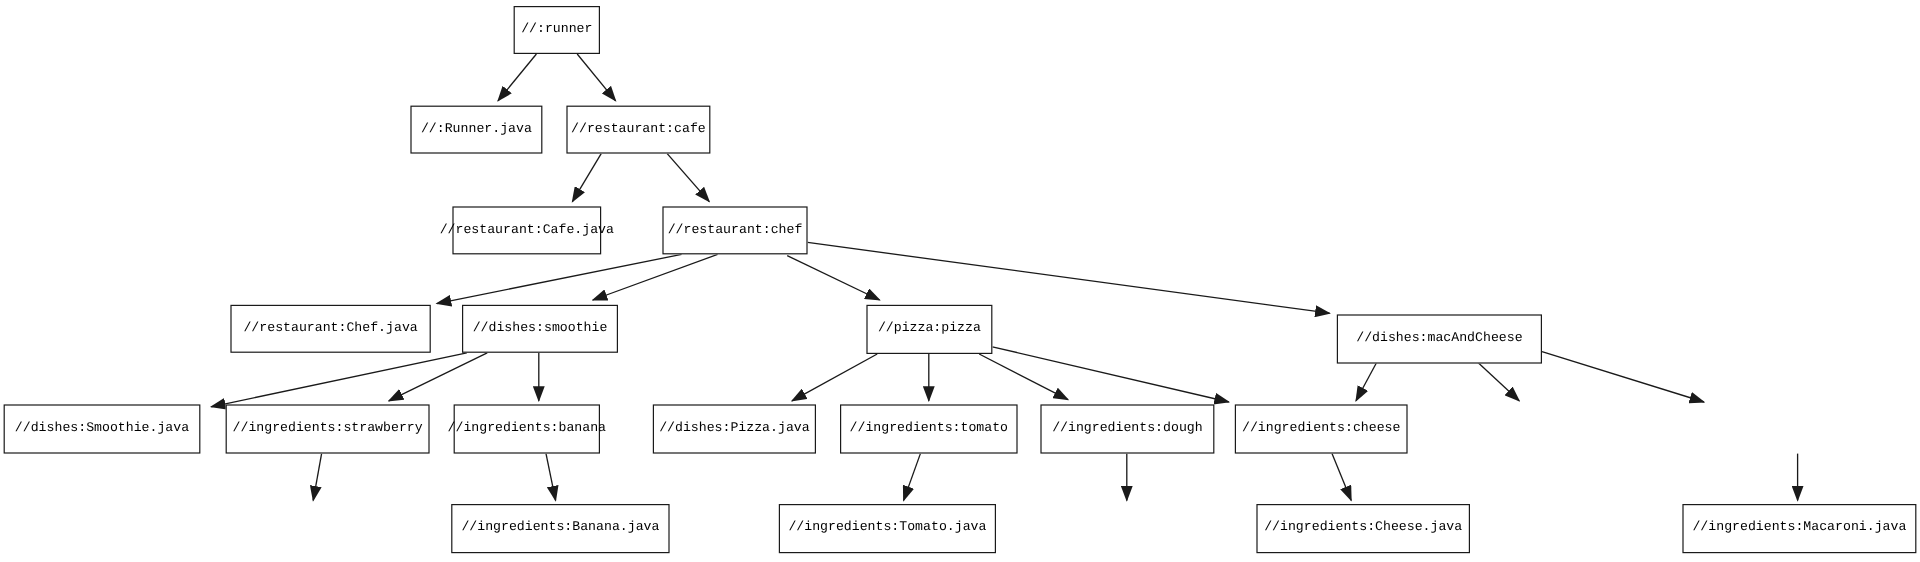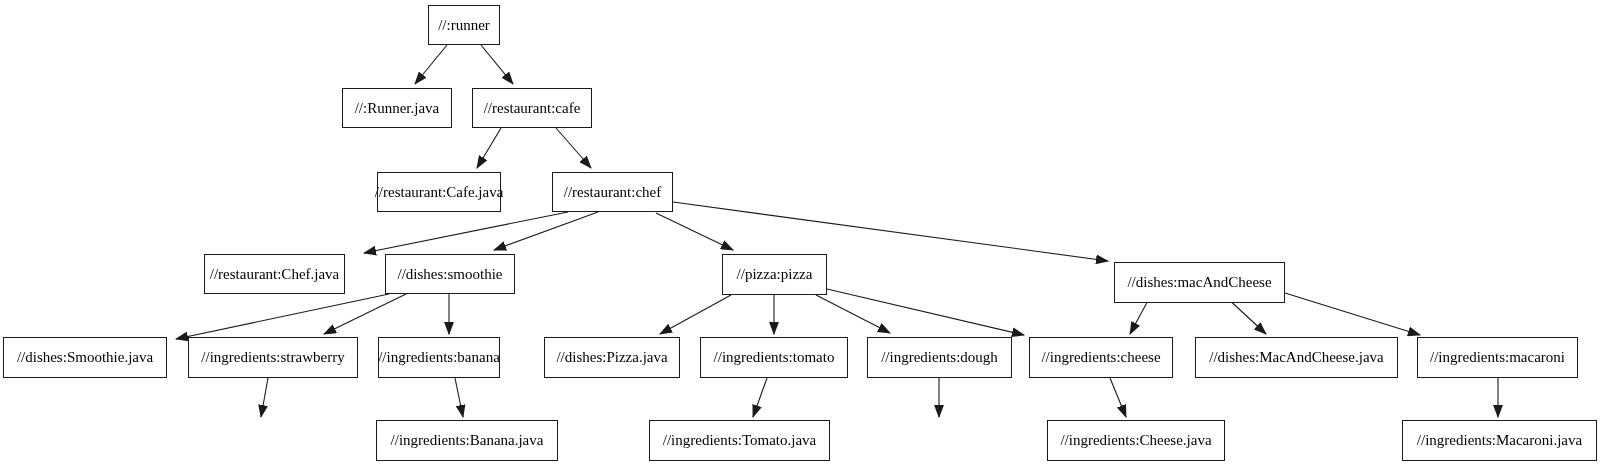--- a/index.html
+++ b/index.html
@@ -26,24 +26,25 @@
     position: absolute;
     box-sizing: border-box;
     background: #ffffff;
     border: 1px solid #1a1a1a;
     display: flex;
     align-items: center;
     justify-content: center;
     white-space: nowrap;
   }
   .node-label {
-    font-size: 15px;
+    font-size: 11px;
     color: #000000;
     line-height: 1;
     padding: 0 4px;
+    font-family: Liberation Mono, monospace;
   }
   .edge {
     stroke: #1a1a1a;
     stroke-width: 1.1;
     fill: none;
   }
 </style>
 </head>
 <body>
 
@@ -89,21 +90,21 @@
     </div>
   <div class="node" style="left:472px;  top:88px;  width:120px; height:40px">
       <span class="node-label">//restaurant:cafe</span>
     </div>
   <div class="node" style="left:377px;  top:172px; width:124px; height:40px">
       <span class="node-label">//restaurant:Cafe.java</span>
     </div>
   <div class="node" style="left:552px;  top:172px; width:121px; height:40px">
       <span class="node-label">//restaurant:chef</span>
     </div>
-  <div class="node" style="left:204px;  top:254px; width:141px; height:40px">
+  <div class="node" style="left:192px;  top:254px; width:167px; height:40px">
       <span class="node-label">//restaurant:Chef.java</span>
     </div>
   <div class="node" style="left:385px;  top:254px; width:130px; height:40px">
       <span class="node-label">//dishes:smoothie</span>
     </div>
   <div class="node" style="left:722px;  top:254px; width:105px; height:41px">
       <span class="node-label">//pizza:pizza</span>
     </div>
   <div class="node" style="left:1114px; top:262px; width:171px; height:41px">
       <span class="node-label">//dishes:macAndCheese</span>
@@ -122,26 +123,20 @@
     </div>
   <div class="node" style="left:700px;  top:337px; width:148px; height:41px">
       <span class="node-label">//ingredients:tomato</span>
     </div>
   <div class="node" style="left:867px;  top:337px; width:145px; height:41px">
       <span class="node-label">//ingredients:dough</span>
     </div>
   <div class="node" style="left:1029px; top:337px; width:144px; height:41px">
       <span class="node-label">//ingredients:cheese</span>
     </div>
-  <div class="node" style="left:1195px; top:337px; width:203px; height:41px">
-      <span class="node-label">//dishes:MacAndCheese.java</span>
-    </div>
-  <div class="node" style="left:1417px; top:337px; width:161px; height:41px">
-      <span class="node-label">//ingredients:macaroni</span>
-    </div>
   <div class="node" style="left:376px;  top:420px; width:182px; height:41px">
       <span class="node-label">//ingredients:Banana.java</span>
     </div>
   <div class="node" style="left:649px;  top:420px; width:181px; height:41px">
       <span class="node-label">//ingredients:Tomato.java</span>
     </div>
   <div class="node" style="left:1047px; top:420px; width:178px; height:41px">
       <span class="node-label">//ingredients:Cheese.java</span>
     </div>
   <div class="node" style="left:1402px; top:420px; width:195px; height:41px">

